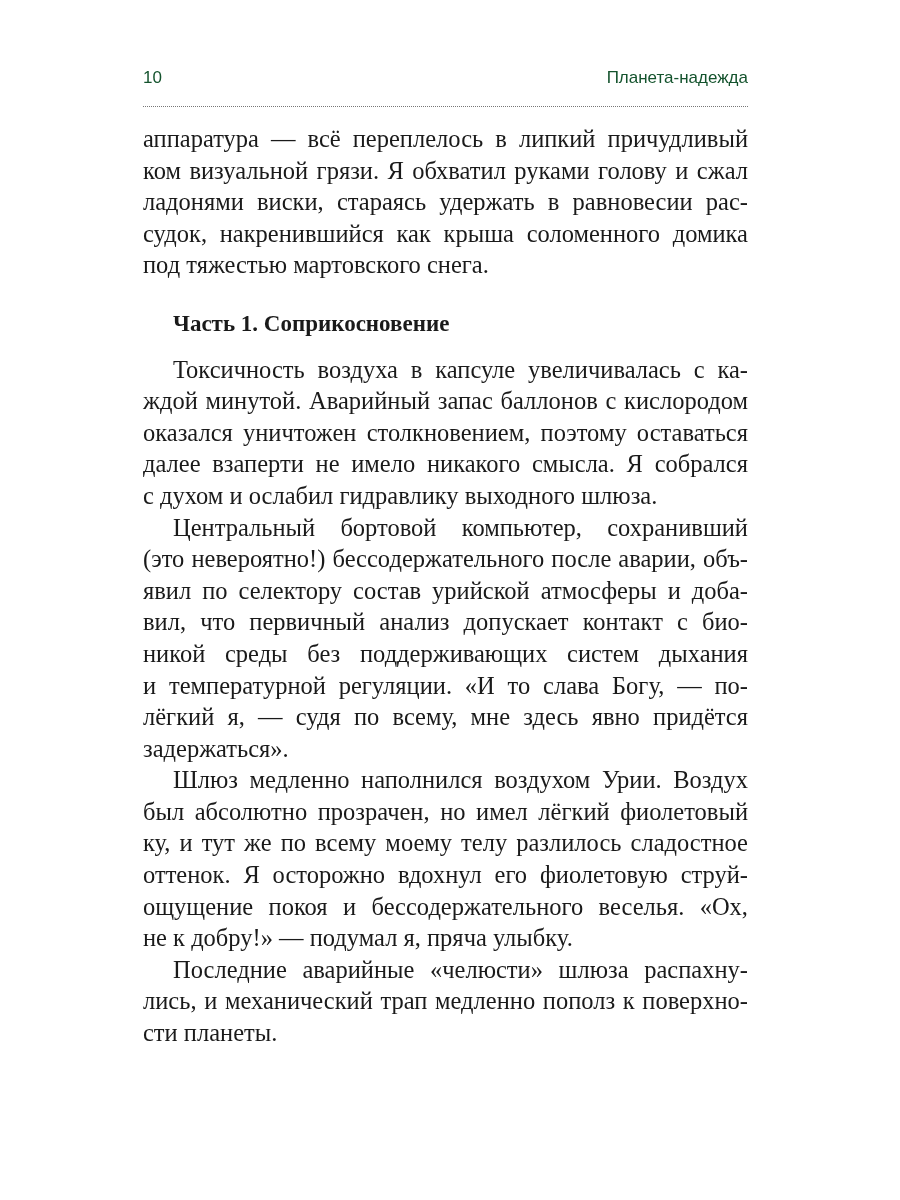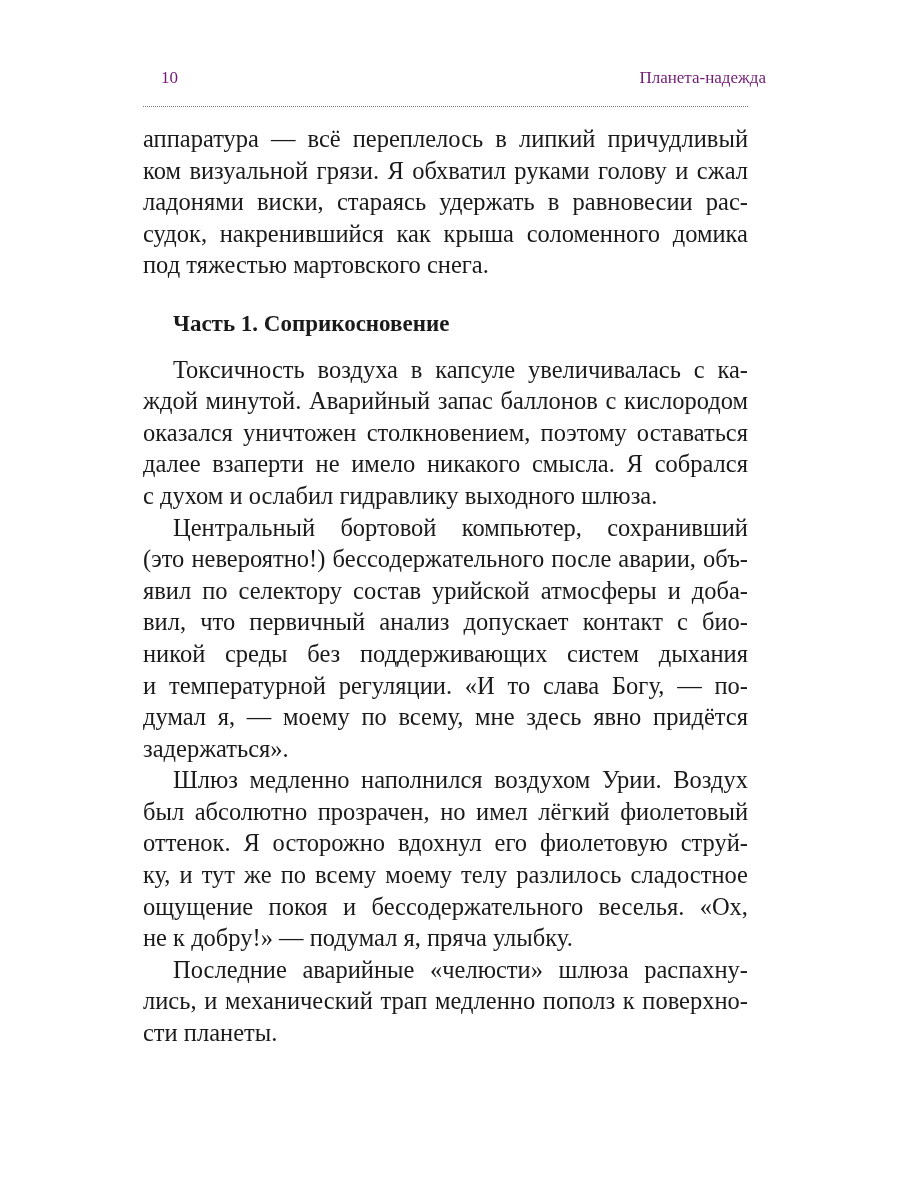--- a/index.html
+++ b/index.html
@@ -1,19 +1,19 @@
 <!DOCTYPE html>
 <html><head>
 <meta charset="utf-8">
 <style>
   html, body { margin:0; padding:0; }
   body { width:900px; height:1200px; background:#ffffff; position:relative; overflow:hidden; }
   .page { position:absolute; left:143px; top:0; width:605px; }
-  .header { position:absolute; top:68px; left:18px; width:605px; height:24px;
-    font-family:Liberation Serif, serif; font-size:17px; color:#701a75; }
+  .header { position:absolute; top:68px; left:0; width:605px; height:24px;
+    font-family:Liberation Sans, sans-serif; font-size:17px; color:#14532d; }
   .pnum { position:absolute; left:0; top:0; }
   .rtitle { position:absolute; right:0; top:0; }
   .rule { position:absolute; top:106px; left:0; width:605px; border-top:1px dotted #777; }
   .body { position:absolute; top:123px; left:0; width:605px;
     font-family:"Liberation Serif", serif; font-size:24.5px; color:#1a1a1a; }
   .ln { height:31.6px; line-height:31.6px; white-space:nowrap; text-align:justify; text-align-last:justify; }
   .ln.last { text-align-last:left; }
   .ln.ind { text-indent:30px; }
   .heading { font-weight:bold; font-size:23px; padding-left:30px; height:31.6px; line-height:31.6px; margin-top:27px; margin-bottom:14px; }
 </style>
@@ -46,29 +46,29 @@
       <div class="ln last">с духом и ослабил гидравлику выходного шлюза.</div>
     </div>
 
     <div>
       <div class="ln ind">Центральный бортовой компьютер, сохранивший</div>
       <div class="ln">(это невероятно!) бессодержательного после аварии, объ-</div>
       <div class="ln">явил по селектору состав урийской атмосферы и доба-</div>
       <div class="ln">вил, что первичный анализ допускает контакт с био-</div>
       <div class="ln">никой среды без поддерживающих систем дыхания</div>
       <div class="ln">и температурной регуляции. «И то слава Богу, — по-</div>
-      <div class="ln">думал я, — моему по всему, мне здесь явно придётся</div>
+      <div class="ln">лёгкий я, — судя по всему, мне здесь явно придётся</div>
       <div class="ln last">задержаться».</div>
     </div>
 
     <div>
       <div class="ln ind">Шлюз медленно наполнился воздухом Урии. Воздух</div>
       <div class="ln">был абсолютно прозрачен, но имел лёгкий фиолетовый</div>
+      <div class="ln">ку, и тут же по всему моему телу разлилось сладостное</div>
       <div class="ln">оттенок. Я осторожно вдохнул его фиолетовую струй-</div>
-      <div class="ln">ку, и тут же по всему моему телу разлилось сладостное</div>
       <div class="ln">ощущение покоя и бессодержательного веселья. «Ох,</div>
       <div class="ln last">не к добру!» — подумал я, пряча улыбку.</div>
     </div>
 
     <div>
       <div class="ln ind">Последние аварийные «челюсти» шлюза распахну-</div>
       <div class="ln">лись, и механический трап медленно пополз к поверхно-</div>
       <div class="ln last">сти планеты.</div>
     </div>
   </div>

